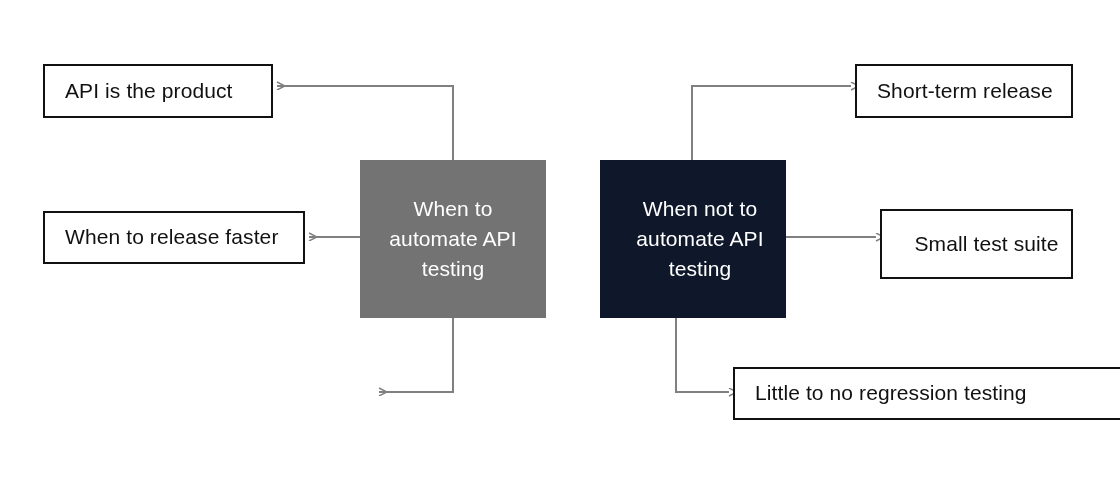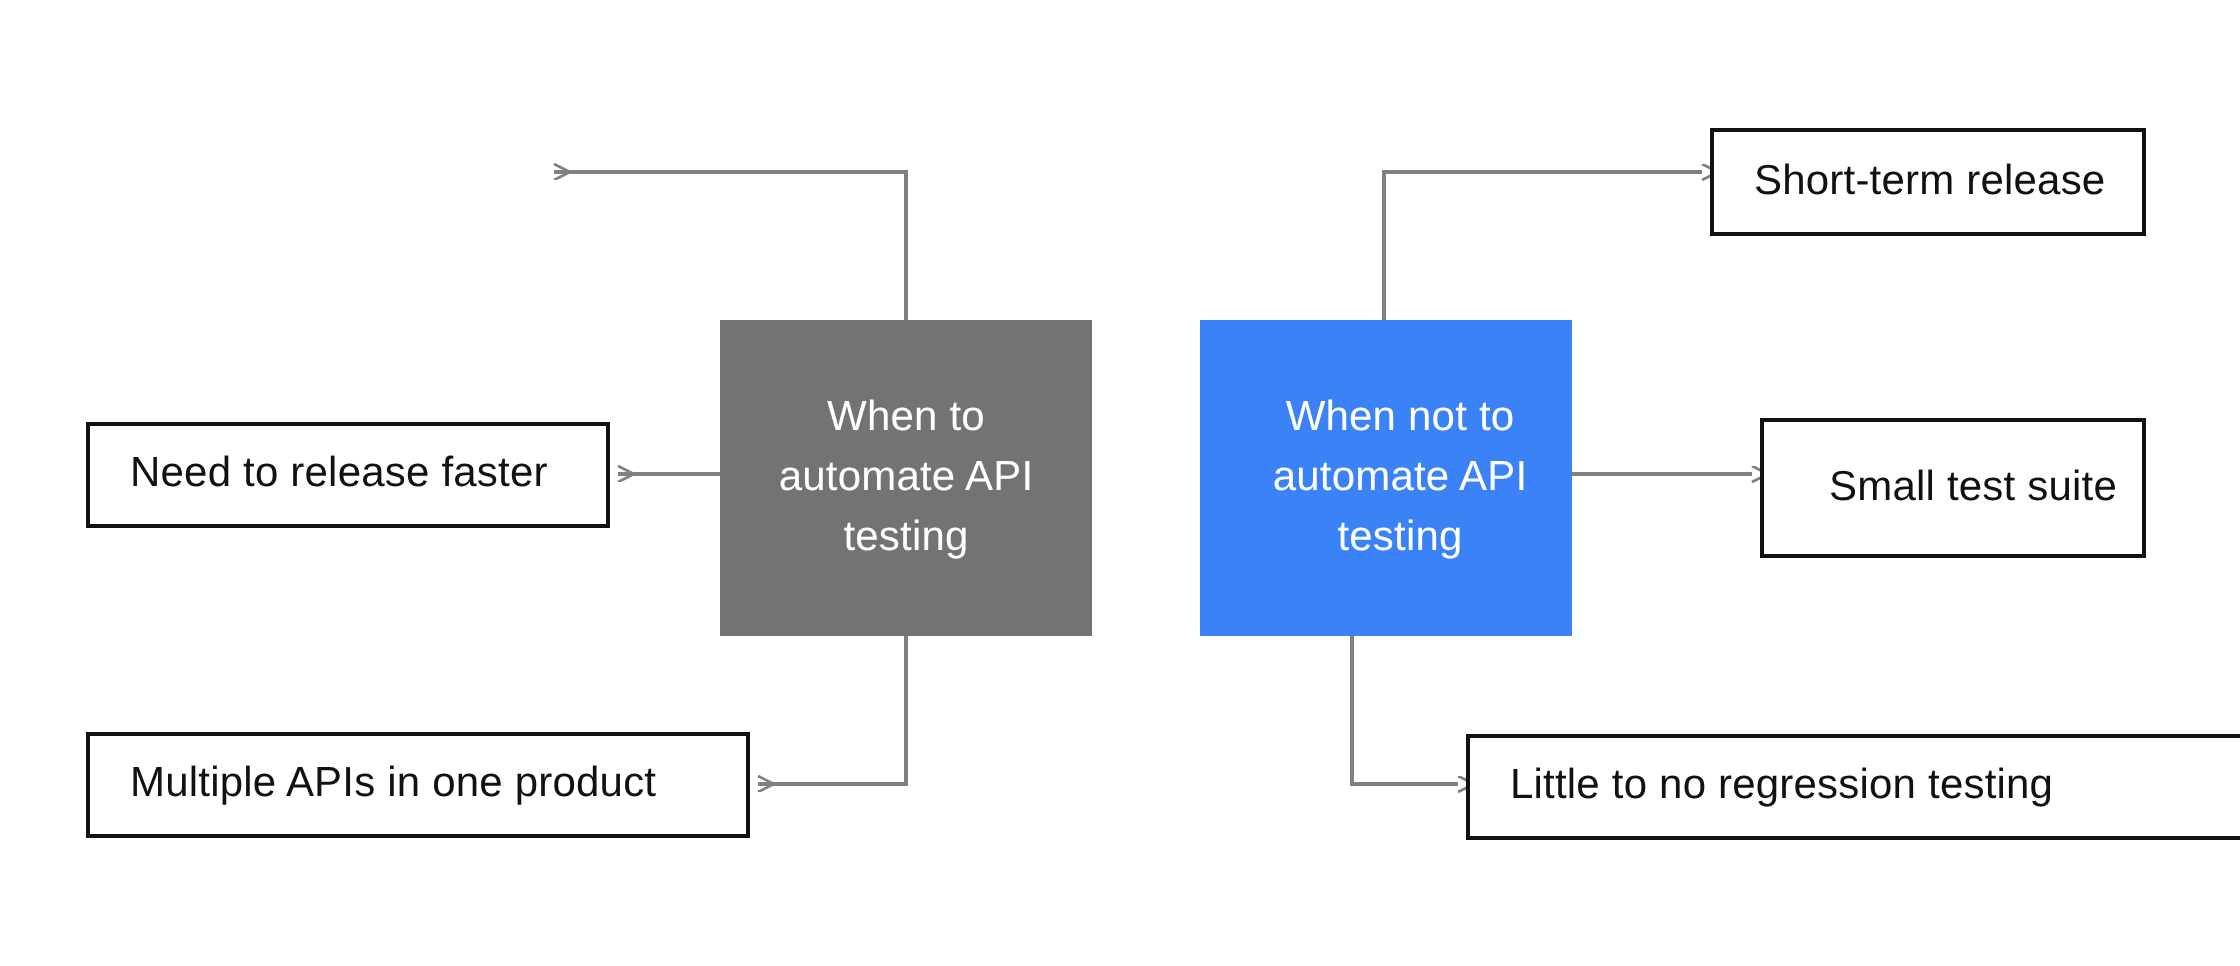--- a/index.html
+++ b/index.html
@@ -42,21 +42,21 @@
     padding-left: 20px;
   }
   .node-hub {
     justify-content: center;
     text-align: center;
     padding: 0 14px;
     color: #ffffff;
     border: none;
   }
   .hub-red { background: #737373; }
-  .hub-black { background: #3b82f6; padding-left: 28px; }
+  .hub-black { background: #0f172a; padding-left: 28px; }
   .node-hub .node-label {
     display: block;
     width: 100%;
     text-align: center;
     line-height: 1.42;
   }
 
   
   #node-api-product   { left: 43px;  top: 64px;  width: 230px; height: 54px; }
   #node-release-fast  { left: 43px;  top: 211px; width: 262px; height: 53px; }
@@ -90,28 +90,28 @@
 
     <path d="M453,318 L453,392 L379,392" fill="none" stroke="#808080" stroke-width="2" marker-end="url(#arrow-left)"></path>
 
     <path d="M692,160 L692,86 L851,86" fill="none" stroke="#808080" stroke-width="2" marker-end="url(#arrow-right)"></path>
 
     <path d="M786,237 L876,237" fill="none" stroke="#808080" stroke-width="2" marker-end="url(#arrow-right)"></path>
 
     <path d="M676,318 L676,392 L729,392" fill="none" stroke="#808080" stroke-width="2" marker-end="url(#arrow-right)"></path>
   </svg>
 
+  <div class="node node-outline" id="node-api-product">
+    <span class="node-label">API is the product</span>
+  </div>
 
   <div class="node node-outline" id="node-release-fast">
-    <span class="node-label">Need to release faster</span>
+    <span class="node-label">When to release faster</span>
   </div>
 
-  <div class="node node-outline" id="node-multiple-apis">
-    <span class="node-label">Multiple APIs in one product</span>
-  </div>
 
   <div class="node node-hub hub-red" id="node-hub-when">
     <span class="node-label">
       <span>When to</span><br>
       <span>automate API</span><br>
       <span>testing</span>
     </span>
   </div>
 
   <div class="node node-hub hub-black" id="node-hub-when-not">

